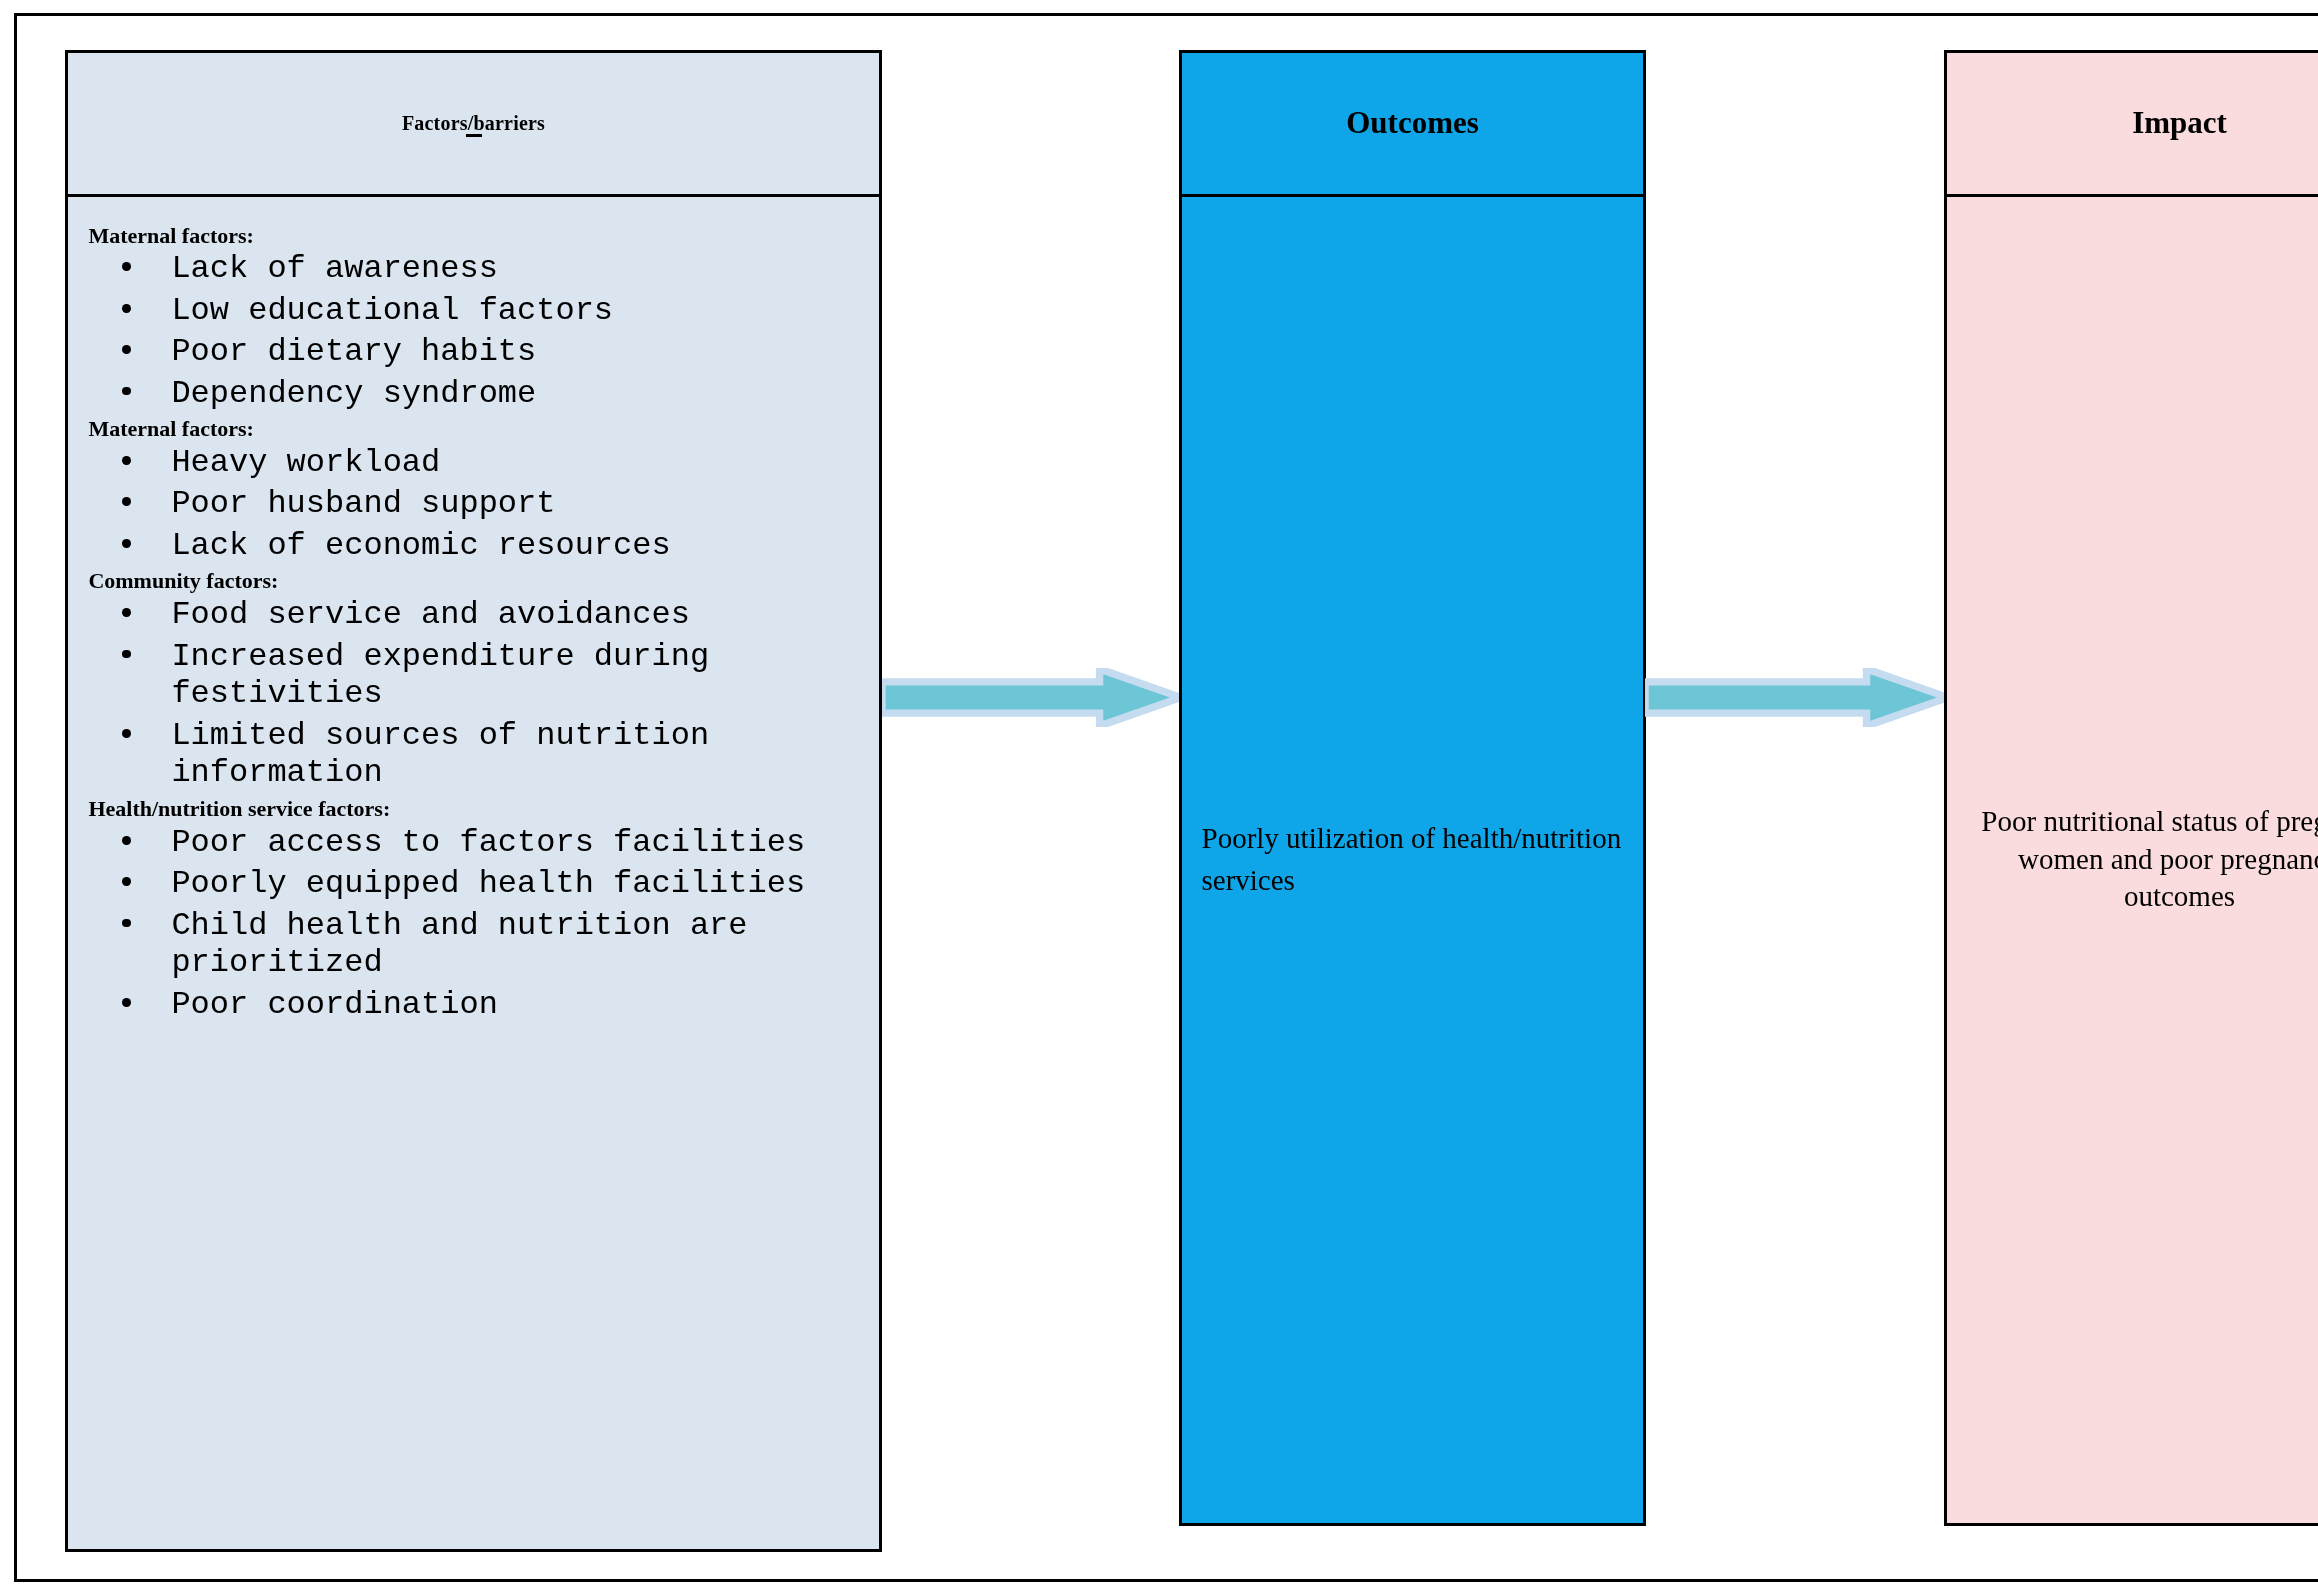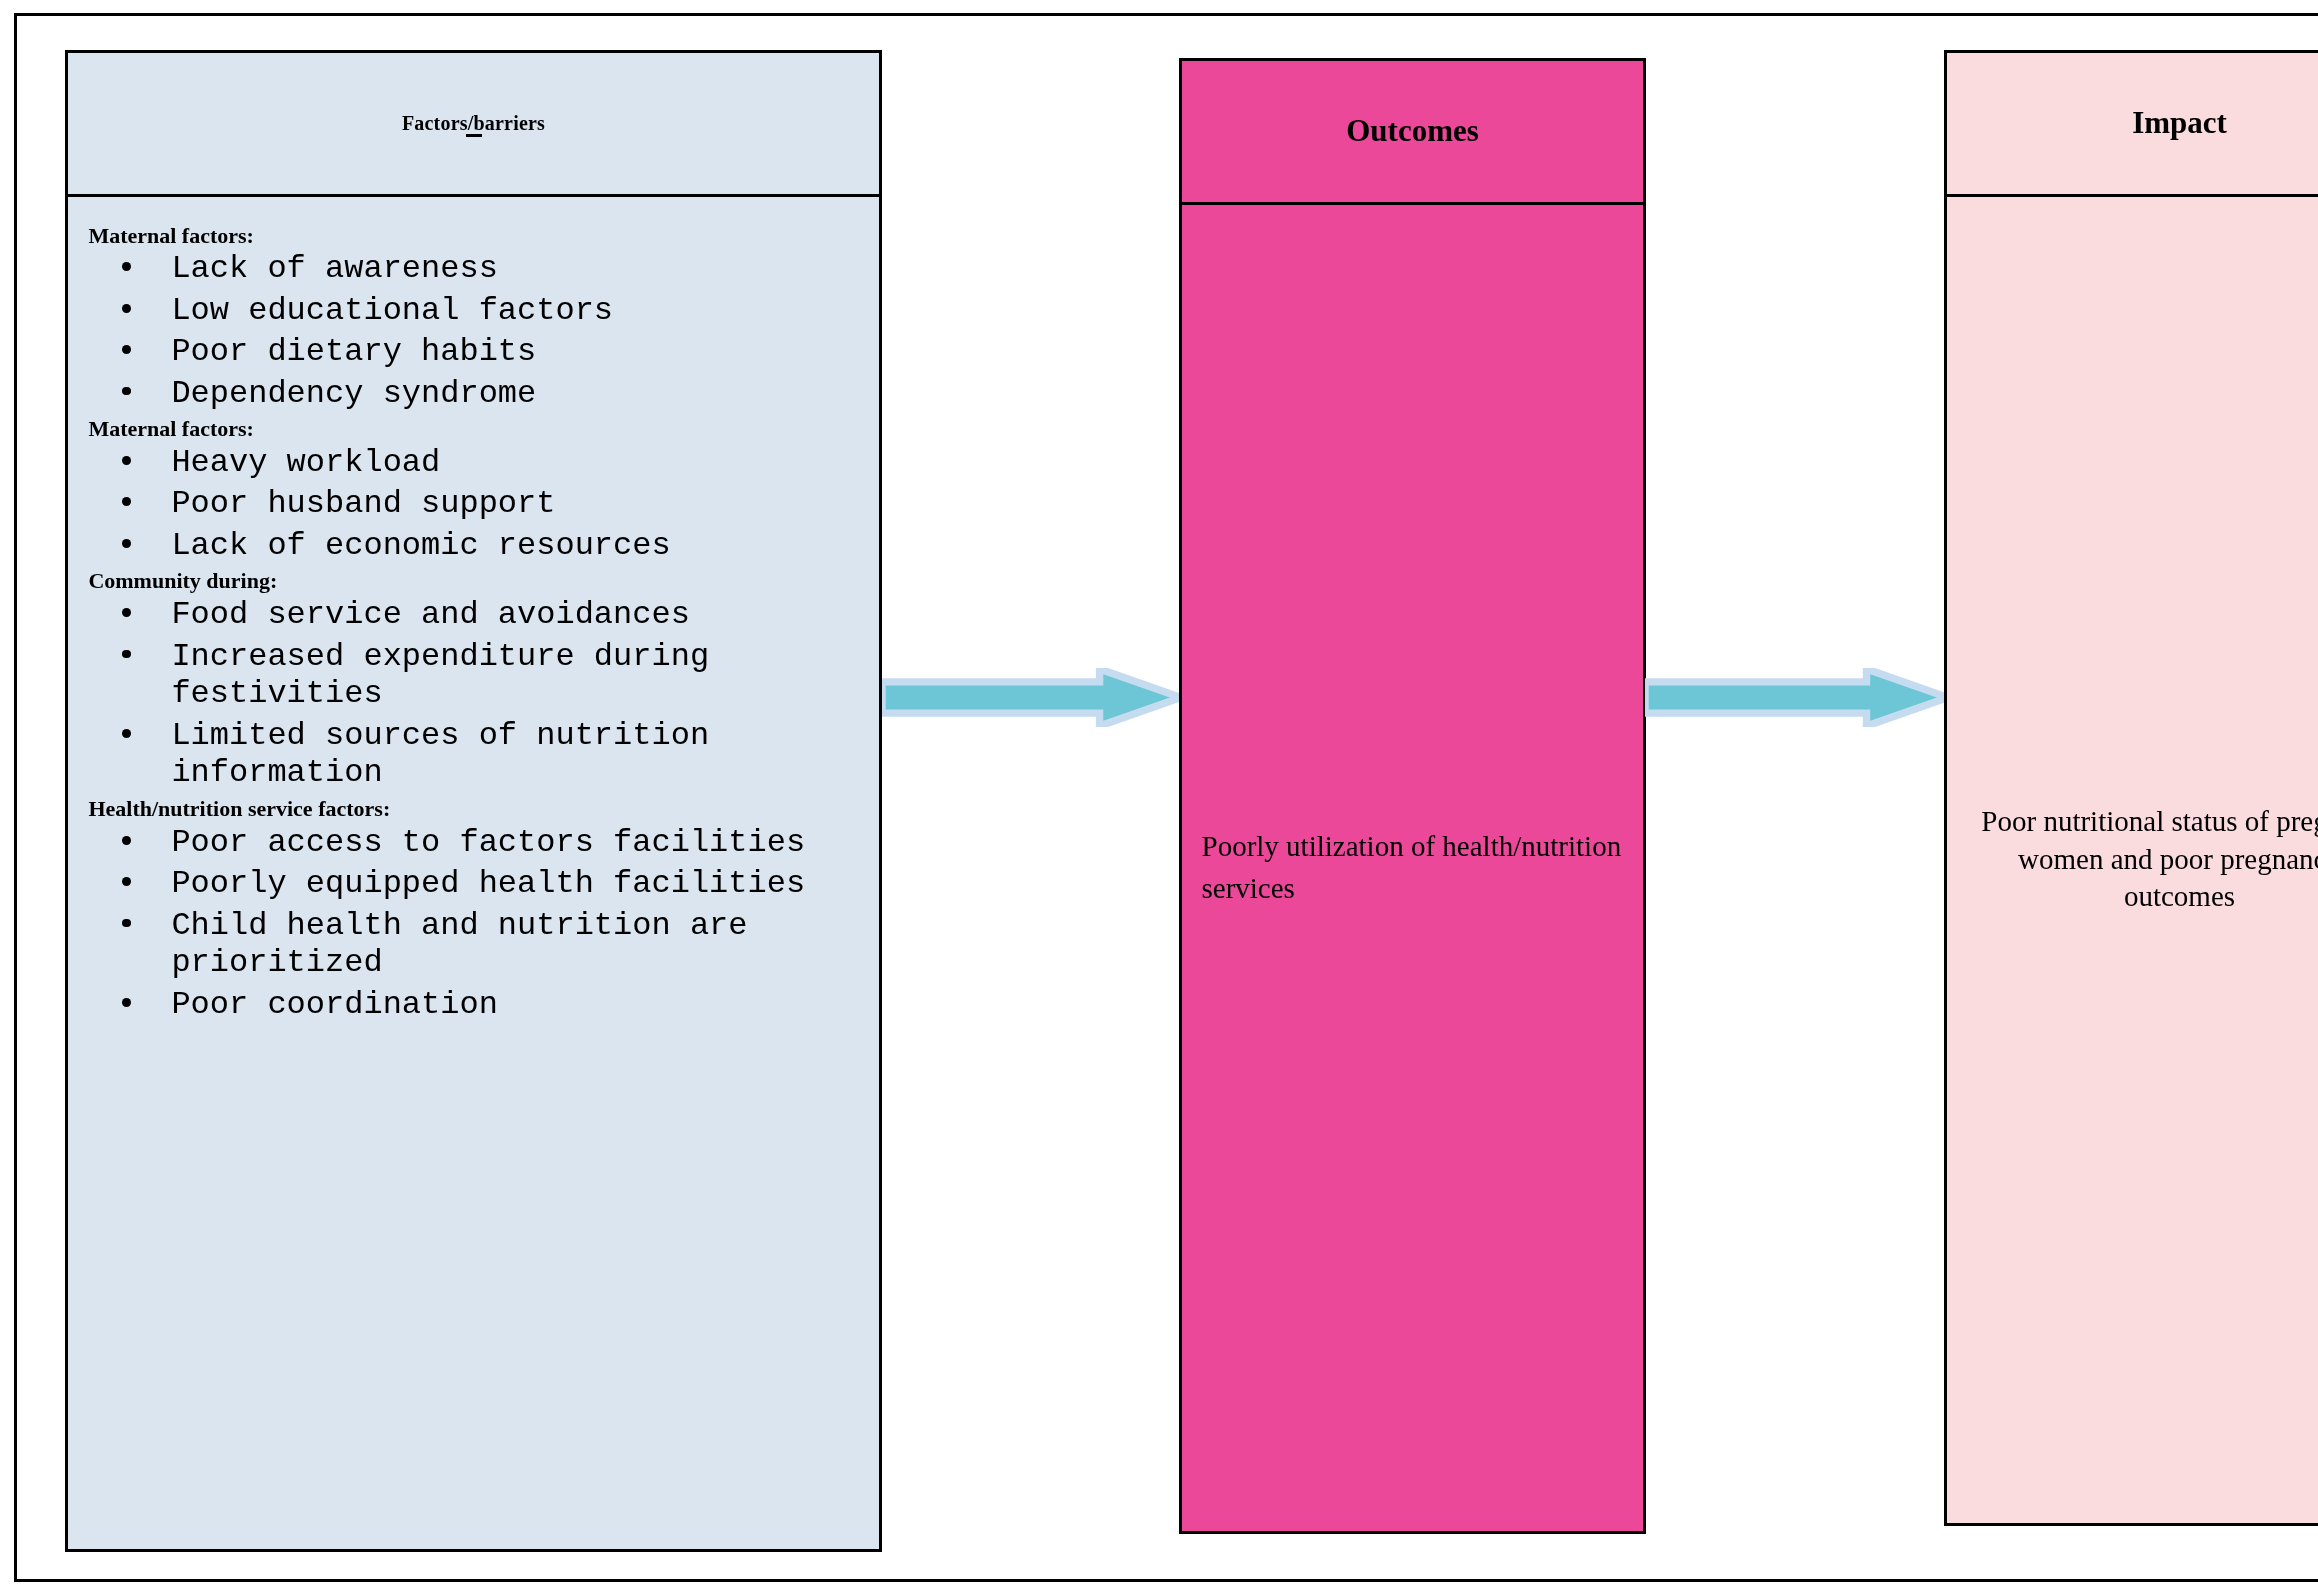--- a/index.html
+++ b/index.html
@@ -85,22 +85,21 @@
     left:34px; top:12px;
     width:8.8px;height:8.8px;
     border-radius:50%;
     background:#000;
   }
 
   
   #outcomes{
     left:1162px; top:34px;
     width:467px; height:1476px;
-    background:#ec4899;
-    margin-top:8px;
+    background:#0ea5e9;
   }
   #outcomes .col-head{height:144px;font-size:31px;}
   #outcomes .col-body{
     display:flex;align-items:center;justify-content:flex-start;
     padding:0 18.5px 0 19.5px;
   }
   #outcomes .body-text{
     font-size:29px;line-height:1.42;text-align:left;
   }
 
@@ -151,21 +150,21 @@
         <li><span class="dot"></span><span>Dependency syndrome</span></li>
       </ul>
 
       <div class="grp-head">Maternal factors:</div>
       <ul class="bullets">
         <li><span class="dot"></span><span>Heavy workload</span></li>
         <li><span class="dot"></span><span>Poor husband support</span></li>
         <li><span class="dot"></span><span>Lack of economic resources</span></li>
       </ul>
 
-      <div class="grp-head">Community during:</div>
+      <div class="grp-head">Community factors:</div>
       <ul class="bullets">
         <li><span class="dot"></span><span>Food service and avoidances</span></li>
         <li><span class="dot"></span><span>Increased expenditure during festivities</span></li>
         <li><span class="dot"></span><span>Limited sources of nutrition information</span></li>
       </ul>
 
       <div class="grp-head">Health/nutrition service factors:</div>
       <ul class="bullets">
         <li><span class="dot"></span><span>Poor access to factors facilities</span></li>
         <li><span class="dot"></span><span>Poorly equipped health facilities</span></li>

